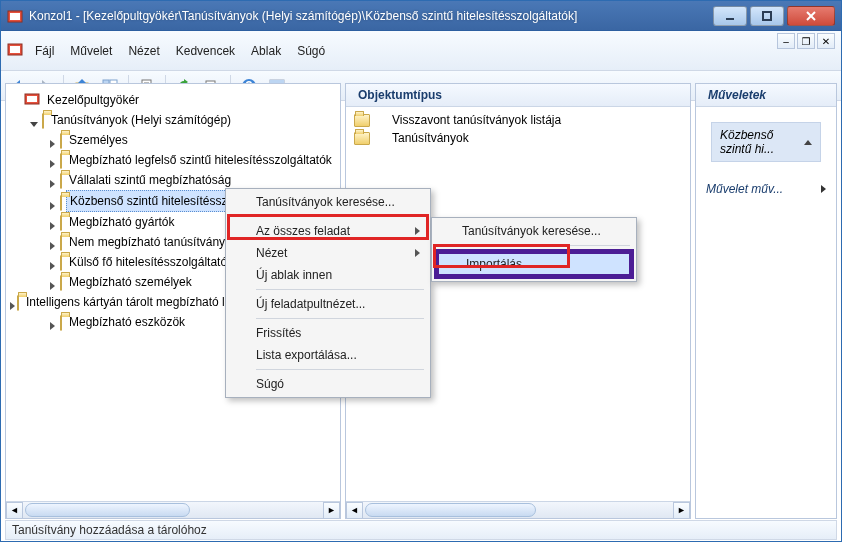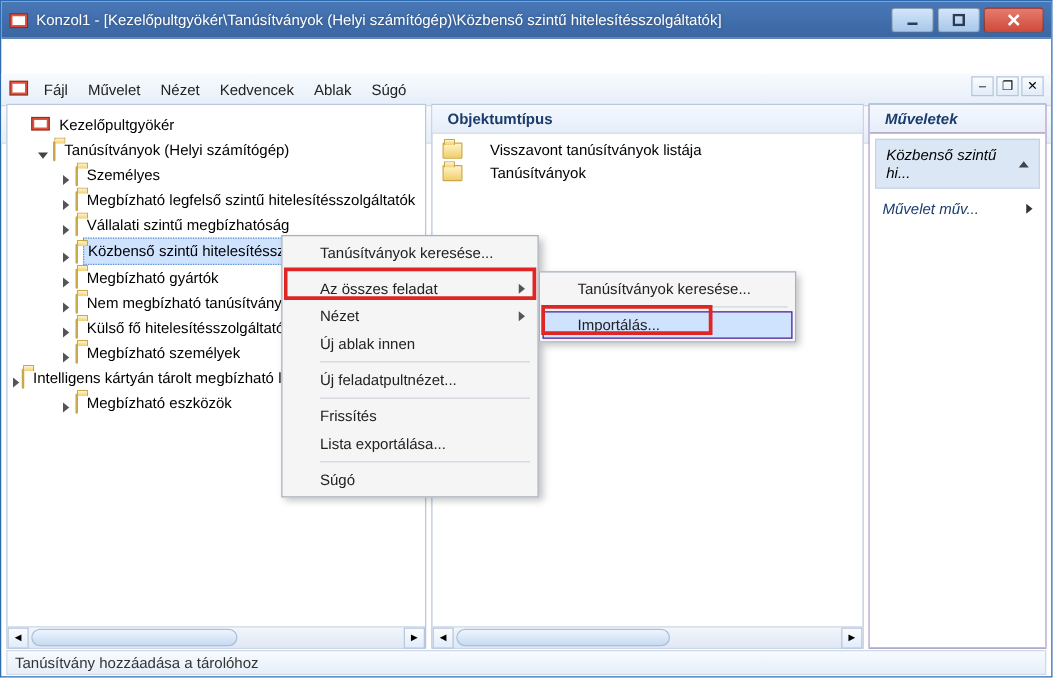--- a/index.html
+++ b/index.html
@@ -5,37 +5,37 @@
   * { box-sizing: border-box; font-family: "Segoe UI", Tahoma, sans-serif; font-size: 12px; }
   body { margin: 0; background: #fff; width: 842px; height: 542px; position: relative; overflow: hidden; border:1px solid #2d6bb1;}
   
   .titlebar { height: 30px; background: linear-gradient(#4a78b6,#3a66a3); display:flex; align-items:center; padding:12px 6px; color:#fff; border-bottom:1px solid #2d5fa0;}
   .titlebar .title-icon { width:16px; height:16px; margin-right:6px; }
   .titlebar .title-text { flex:1; white-space:nowrap; overflow:hidden; text-overflow:ellipsis; font-size:12px; text-shadow:0 0 3px rgba(0,0,0,.3);}
   .win-btns { display:flex; gap:0; }
   .win-btn { width:34px; height:20px; border:1px solid rgba(0,0,0,.3); border-radius:3px; margin-left:3px; display:flex; align-items:center; justify-content:center; background:linear-gradient(#d3e6fb,#a8c7ea); }
   .win-btn.close { width:48px; background:linear-gradient(#e67b6f,#cf4b3b); }
   
-  .menubar { height:26px; background:linear-gradient(#f7fbff,#e6eef8); border-bottom:1px solid #cfd8e6; display:flex; align-items:center; padding:0 4px; position:relative;margin-top:28px;}
+  .menubar { height:40px; background:linear-gradient(#f7fbff,#e6eef8); border-bottom:1px solid #cfd8e6; display:flex; align-items:center; padding:0 4px; position:relative;}
   .menu-item { padding:0 8px; line-height:22px; color:#222; }
   .mdi-btns { position:absolute; right:6px; top:2px; display:flex; gap:2px; }
   .mdi-btn { width:18px; height:16px; border:1px solid #b6c5dc; background:linear-gradient(#fafdff,#e2ecf8); display:flex; align-items:center; justify-content:center; font-size:10px; }
   
   .toolbar { height:30px; background:linear-gradient(#f7fbff,#e6eef8); border-bottom:1px solid #cfd8e6; display:flex; align-items:center; padding:0 4px; gap:4px;}
   .tb-btn { width:24px; height:24px; display:flex; align-items:center; justify-content:center; border:1px solid transparent; }
   .tb-sep { width:1px; height:22px; background:#cfd8e6; margin:0 2px; }
   
   .client { position:absolute; top:82px; left:4px; right:4px; bottom:22px; display:flex; gap:4px; }
   .panel { border:1px solid #b9c7dd; display:flex; flex-direction:column; background:#fff; }
   .tree-panel { width:336px; }
   .center-panel { flex:0 0 346px; }
   .actions-panel { flex:1; background:#701a75;font-style:italic; }
   .panel-header { background:linear-gradient(#f5f9ff,#e5edf8); border-bottom:1px solid #cbd6e6; padding:4px 12px; font-weight:600; color:#1a3d6d; }
   .panel-body { flex:1; overflow:auto; position:relative; }
-  .action-title-row { background:#dce7f6; border:1px solid #c5d3e8; padding:5px 8px; margin:4px; display:flex; justify-content:space-between; align-items:center; }
+  .action-title-row { background:#dce7f6; border:1px solid #c5d3e8; padding:5px 8px; margin:15px; display:flex; justify-content:space-between; align-items:center; }
   .action-link { padding:5px 10px; color:#1a3d6d; display:flex; justify-content:space-between; align-items:center; }
   
   .tree { padding:6px 4px; line-height:18px; }
   .tree-row { display:flex; align-items:flex-end; white-space:nowrap; }
   .tree-indent { display:inline-block; }
   .expander { width:12px; height:12px; margin-right:2px; display:inline-flex; align-items:center; justify-content:center; color:#6a6a6a;}
   .folder { width:16px; height:13px; margin-right:4px; background:linear-gradient(#fff3c8,#f0cf6c); border:1px solid #caa84a; border-radius:1px; position:relative;}
   .folder:before { content:""; position:absolute; top:-4px; left:0; width:7px; height:4px; background:linear-gradient(#fff3c8,#f0cf6c); border:1px solid #caa84a; border-bottom:none; border-radius:1px 1px 0 0;}
   .root-icon { width:16px; height:14px; margin-right:4px; display:inline-block;}
   .tree-label { padding:1px 3px; }
@@ -46,21 +46,21 @@
   
   .hscroll { height:17px; border-top:1px solid #cbd6e6; background:linear-gradient(#f2f6fc,#e0e8f3); display:flex; align-items:center; }
   .hscroll .btn { width:17px; height:17px; border:1px solid #b9c7dd; background:linear-gradient(#fafdff,#e2ecf8); display:flex; align-items:center; justify-content:center; font-size:9px;}
   .hscroll .track { flex:1; height:17px; position:relative;}
   .hscroll .thumb { position:absolute; top:1px; left:2px; width:55%; height:14px; background:linear-gradient(#eef5ff,#c8daf1); border:1px solid #a8c0dd; border-radius:7px;}
   
   .statusbar { position:absolute; left:4px; right:4px; bottom:1px; height:20px; background:linear-gradient(#f7fbff,#e6eef8); border:1px solid #cfd8e6; display:flex; align-items:center; padding:0 6px; color:#333;}
   
   .ctx { position:absolute; background:#f5f5f5; border:1px solid #a7b0bd; box-shadow:3px 3px 6px rgba(0,0,0,.25); padding:2px; z-index:50;}
   .ctx-row { display:flex; align-items:center; padding:4px 28px 4px 28px; position:relative; color:#222; white-space:nowrap;}
-  .ctx-row:hover, .ctx-row.hover { background:#cfe3ff; border:1px solid #4c1d95; padding:3px 27px 3px 27px;}
+  .ctx-row:hover, .ctx-row.hover { background:#cfe3ff; border:5px solid #4c1d95; padding:3px 27px 3px 27px;}
   .ctx-sep { height:1px; background:#d0d5dd; margin:3px 4px 3px 28px;}
   .ctx-arrow { position:absolute; right:8px; }
   .highlight-red { position:absolute; border:3px solid #e02525; pointer-events:none; z-index:60;}
   
   .tri-right { width:0;height:0;border-top:4px solid transparent;border-bottom:4px solid transparent;border-left:5px solid #555; }
   .tri-down { width:0;height:0;border-left:4px solid transparent;border-right:4px solid transparent;border-top:5px solid #444;}
   .tri-up-action { width:0;height:0;border-left:4px solid transparent;border-right:4px solid transparent;border-bottom:5px solid #444;}
 </style>
 </head>
 <body>

